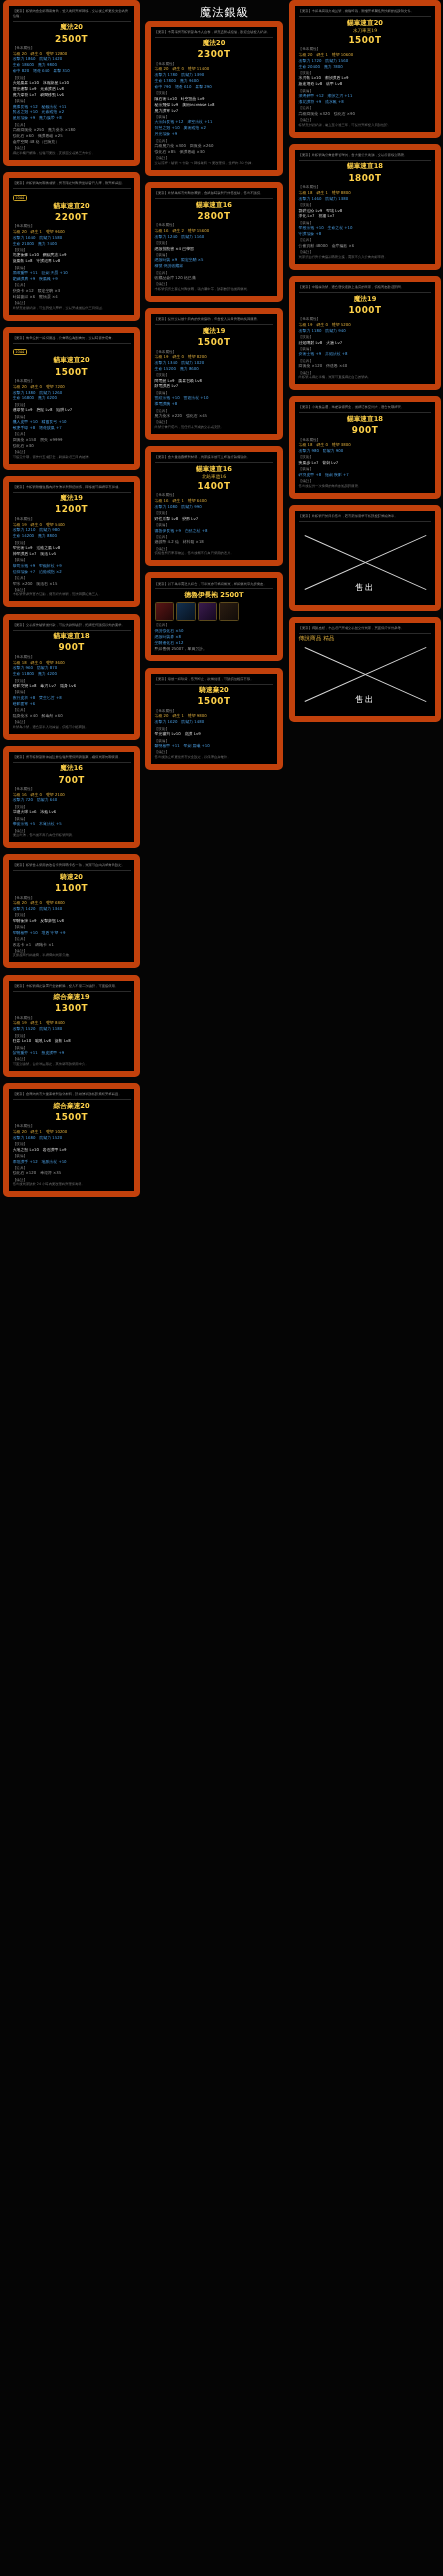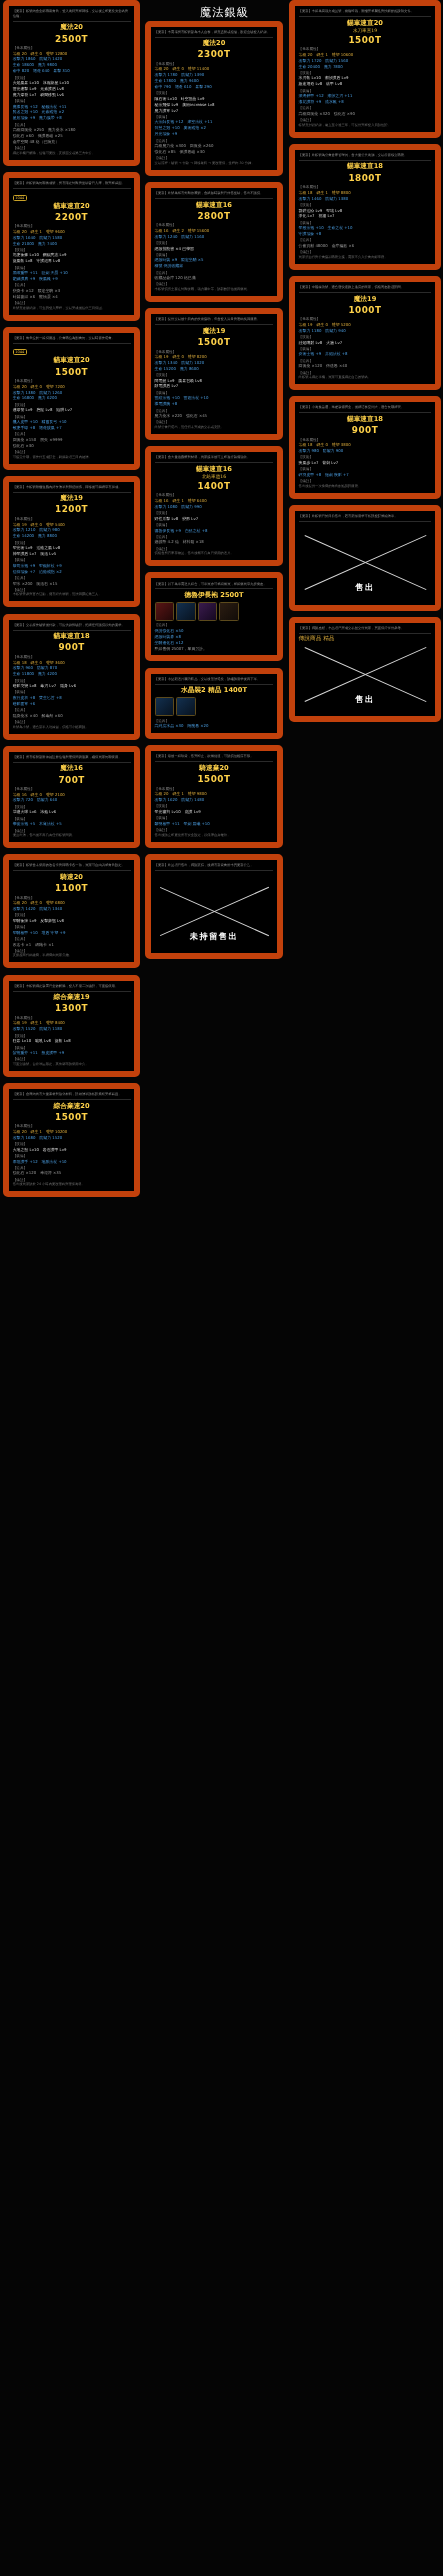--- a/index.html
+++ b/index.html
@@ -100,21 +100,21 @@
     position:absolute;inset:0;
   }
   .sold .x:before,.sold .x:after{
     content:"";position:absolute;left:0;top:50%;width:100%;height:1px;
     background:#d7d7d7;transform-origin:center;
   }
   .sold .x:before{transform:rotate(24deg);}
   .sold .x:after{transform:rotate(-24deg);}
   .sold-label{
     position:absolute;left:0;right:0;bottom:7.2px;text-align:center;
-    color:#ffffff;font-size:8.2px;font-weight:bold;letter-spacing:1.5px;
+    color:#ffffff;font-size:8.2px;font-weight:normal;letter-spacing:1.5px;
   }
   .soldcard-title{
     font-size:5.7px;color:#d8a93a;text-align:left;
   }
   .badge{
     display:inline-block;border:0.5px solid #c9a227;border-radius:1.5px;
     color:#e6b93a;font-size:3.6px;padding:0 1.5px;margin-right:1.5px;
   }
 </style>
 </head>
@@ -388,52 +388,33 @@
           <div class="thumb purple"></div>
           <div class="thumb "></div>
         </div>
         <div class="sect">【道具】</div>
         <div class="blue">傳說強化石 ×50</div>
         <div class="blue">絕版時裝券 ×8</div>
         <div class="blue">坐騎進化石 ×12</div>
         <div class="gray">整組售價 2500T，單買另計。</div>
       </div>
       <div class="card">
-        <div class="hdr">【更新】水晶類道具屬消耗品，交易後無法退換，請確認需求後再下單。</div>
-        <div class="sep"></div>
-        <div class="title-line">水晶裝2 精品 1400T</div>
-        <div class="thumbs">
-          <div class="thumb blue"></div>
-          <div class="thumb blue"></div>
-        </div>
-        <div class="sect">【道具】</div>
-        <div class="blue">高純度水晶 ×30　附魔卷 ×20</div>
-      </div>
-      <div class="card">
         <div class="hdr">【更新】最後一組現貨，售完即止，欲購從速，可議價但幅度有限。</div>
         <div class="sep"></div>
         <div class="title-line">騎速棄20</div>
         <div class="price">1500T</div>
         <div class="sect">【基本屬性】</div>
         <div class="gold">等級 20　轉生 1　聲望 9800</div>
         <div class="blue">攻擊力 1620　防禦力 1480</div>
         <div class="sect">【技能】</div>
         <div class="white">聖光審判 Lv10　庇護 Lv9</div>
         <div class="sect">【裝備】</div>
         <div class="blue">黎明板甲 +11　聖劍 晨曦 +10</div>
         <div class="sect">【備註】</div>
         <div class="tiny">售出後請立即更換所有安全設定，以保障自身權益。</div>
-      </div>
-      <div class="card">
-        <div class="hdr">【更新】此品項已售出，感謝支持，後續有新貨會於本頁更新公告。</div>
-        <div class="sep"></div>
-        <div class="sold">
-          <div class="x"></div>
-          <div class="sold-label">未持留售出</div>
-        </div>
       </div>
     </div>
   <div class="col col-3" id="c2">
       <div class="card">
         <div class="hdr">【更新】本組為高戰力成品號，開箱即戰，附贈完整屬性與技能配點說明文件。</div>
         <div class="sep"></div>
         <div class="title-line">貓車速直20</div>
         <div class="subtitle">水刀車直19</div>
         <div class="price">1500T</div>
         <div class="sect">【基本屬性】</div>

